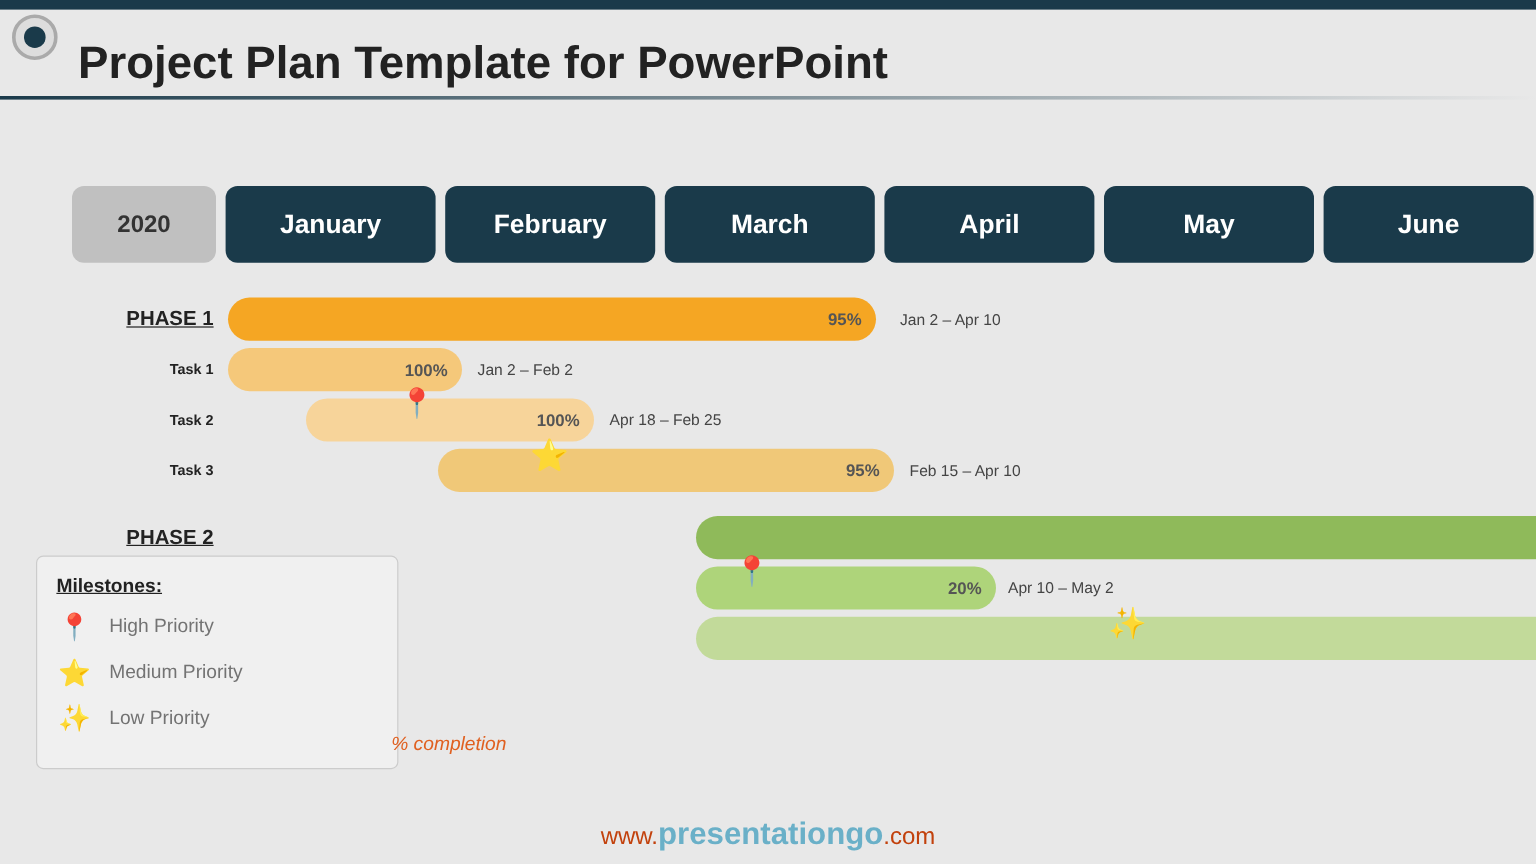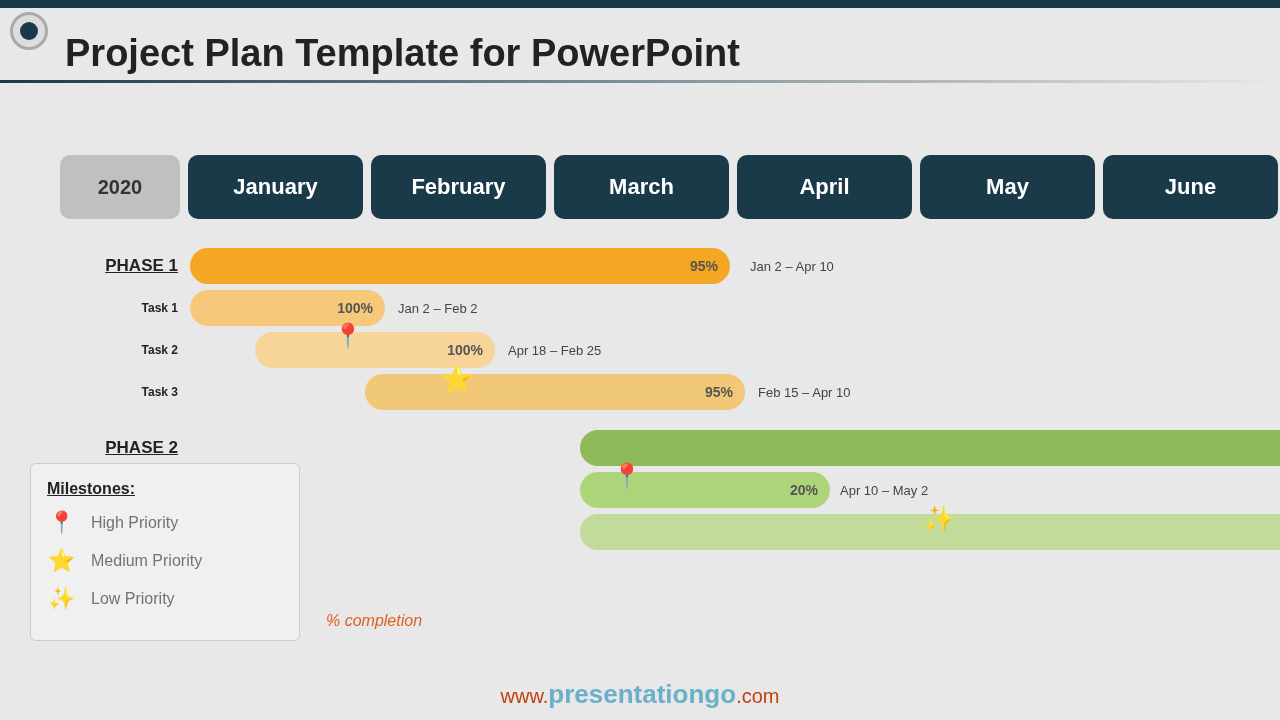--- a/index.html
+++ b/index.html
@@ -158,21 +158,21 @@
 
     
     .legend-box {
       position: absolute;
       top: 463px;
       left: 30px;
       background: #f0f0f0;
       border: 1px solid #ccc;
       border-radius: 6px;
       padding: 16px 20px 16px 16px;
-      width: 270px;
+      width: 302px;
     }
     .legend-title {
       font-size: 16px;
       font-weight: 700;
       text-decoration: underline;
       margin-bottom: 12px;
       color: #222;
     }
     .legend-item {
       display: flex;

